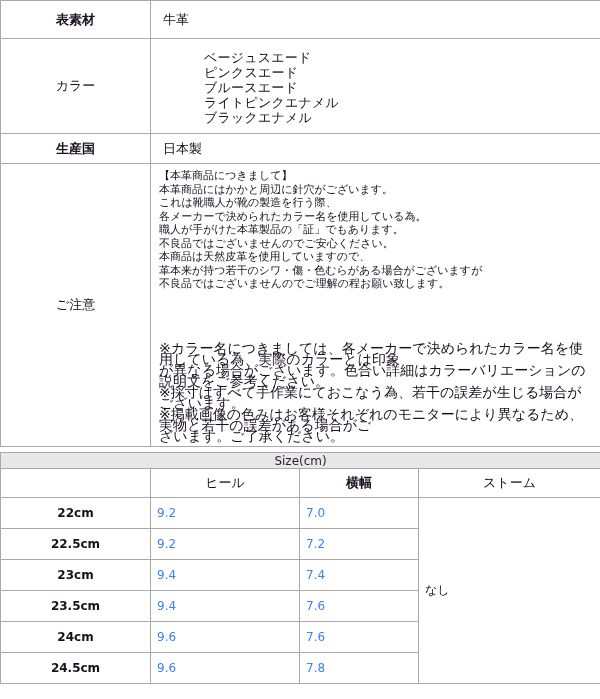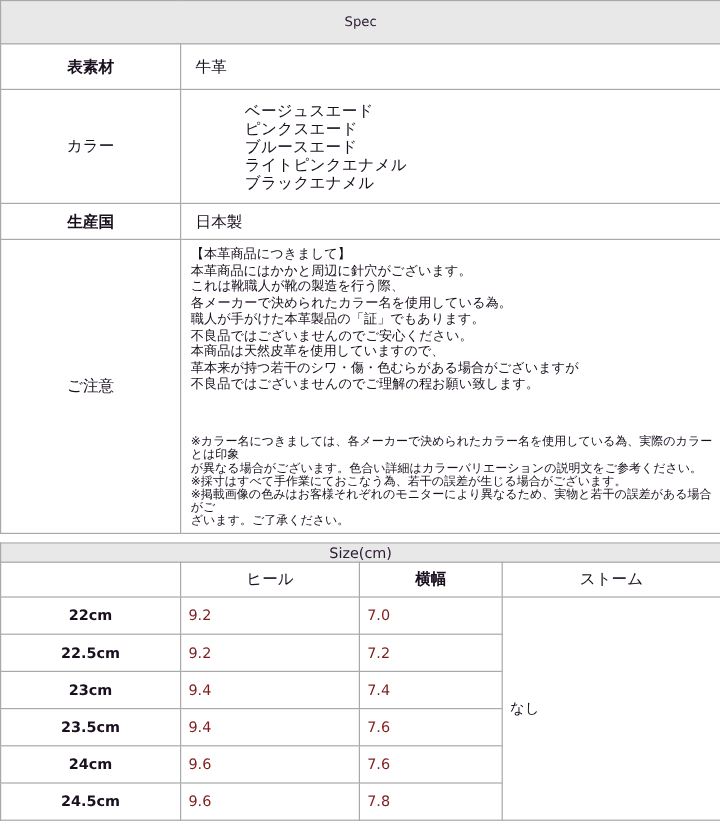--- a/index.html
+++ b/index.html
@@ -22,40 +22,37 @@
     .row-b { height: 26px; }
     .row-color { height: 95px; }
     .row-origin { height: 30px; }
     .row-notes { height: 216px; vertical-align: top; }
 
     .color-list { line-height: 15px; font-size: 13px; padding-top: 2px; }
     .color-list div { letter-spacing: 0.2px; margin-left: 41px; }
 
     .notes { vertical-align: top; padding: 5px 6px 4px 8px; }
     .notes-main { font-size: 11px; line-height: 13.5px; }
-    .notes-fine { font-size: 10px; line-height: 11px; margin-top: 36px; }
+    .notes-fine { font-size: 14px; line-height: 11px; margin-top: 52px; }
 
     .col-h { height: 29px; font-size: 13px; text-align: center; font-weight: normal; }
     .col-h.bold { font-weight: bold; }
     .sz-label { text-align: center; font-weight: bold; font-size: 12px; height: 31px; }
-    .sz-val { padding-left: 6px; font-size: 12px; color: #7f1d1d; height: 31px; }
+    .sz-val { padding-left: 6px; font-size: 12px; color: #3b82f6; height: 31px; }
     .storm { padding-left: 6px; font-size: 12px; vertical-align: middle; }
   </style>
 </head>
 <body>
 
 <table id="spec-table">
   <colgroup>
       <col style="width:150px">
       <col style="width:450px">
     </colgroup>
   <tbody>
-      <tr>
-    <th class="hdr" colspan="2">Spec</th>
-  </tr>
   <tr class="row-a">
     <td class="label">表素材</td>
     <td class="value">牛革</td>
   </tr>
   <tr class="row-color">
     <td class="label" style="font-weight:normal">カラー</td>
     <td class="value">
       <div class="color-list">
         <div>ベージュスエード</div>
         <div>ピンクスエード</div>

